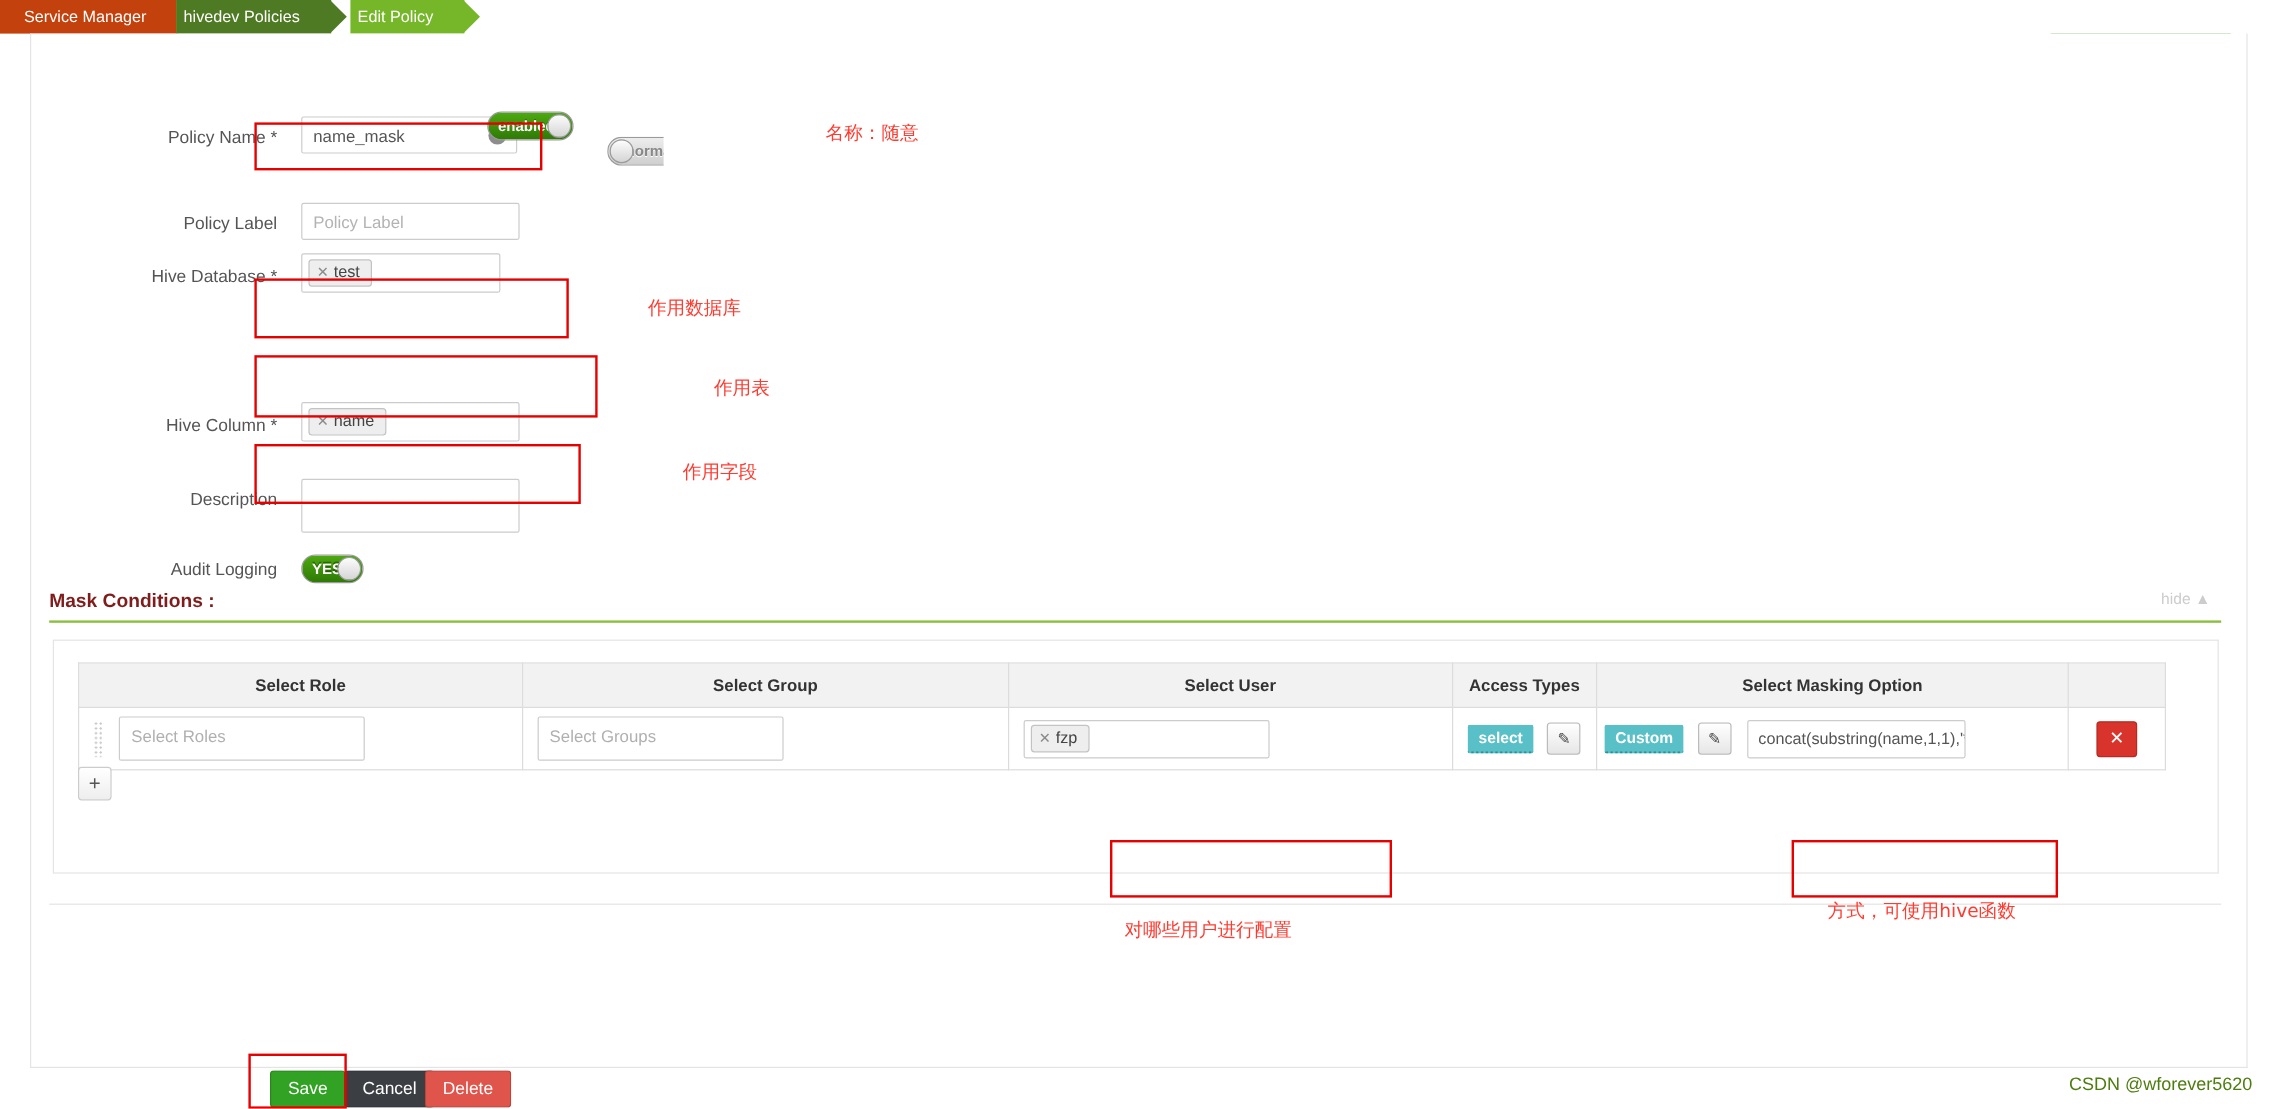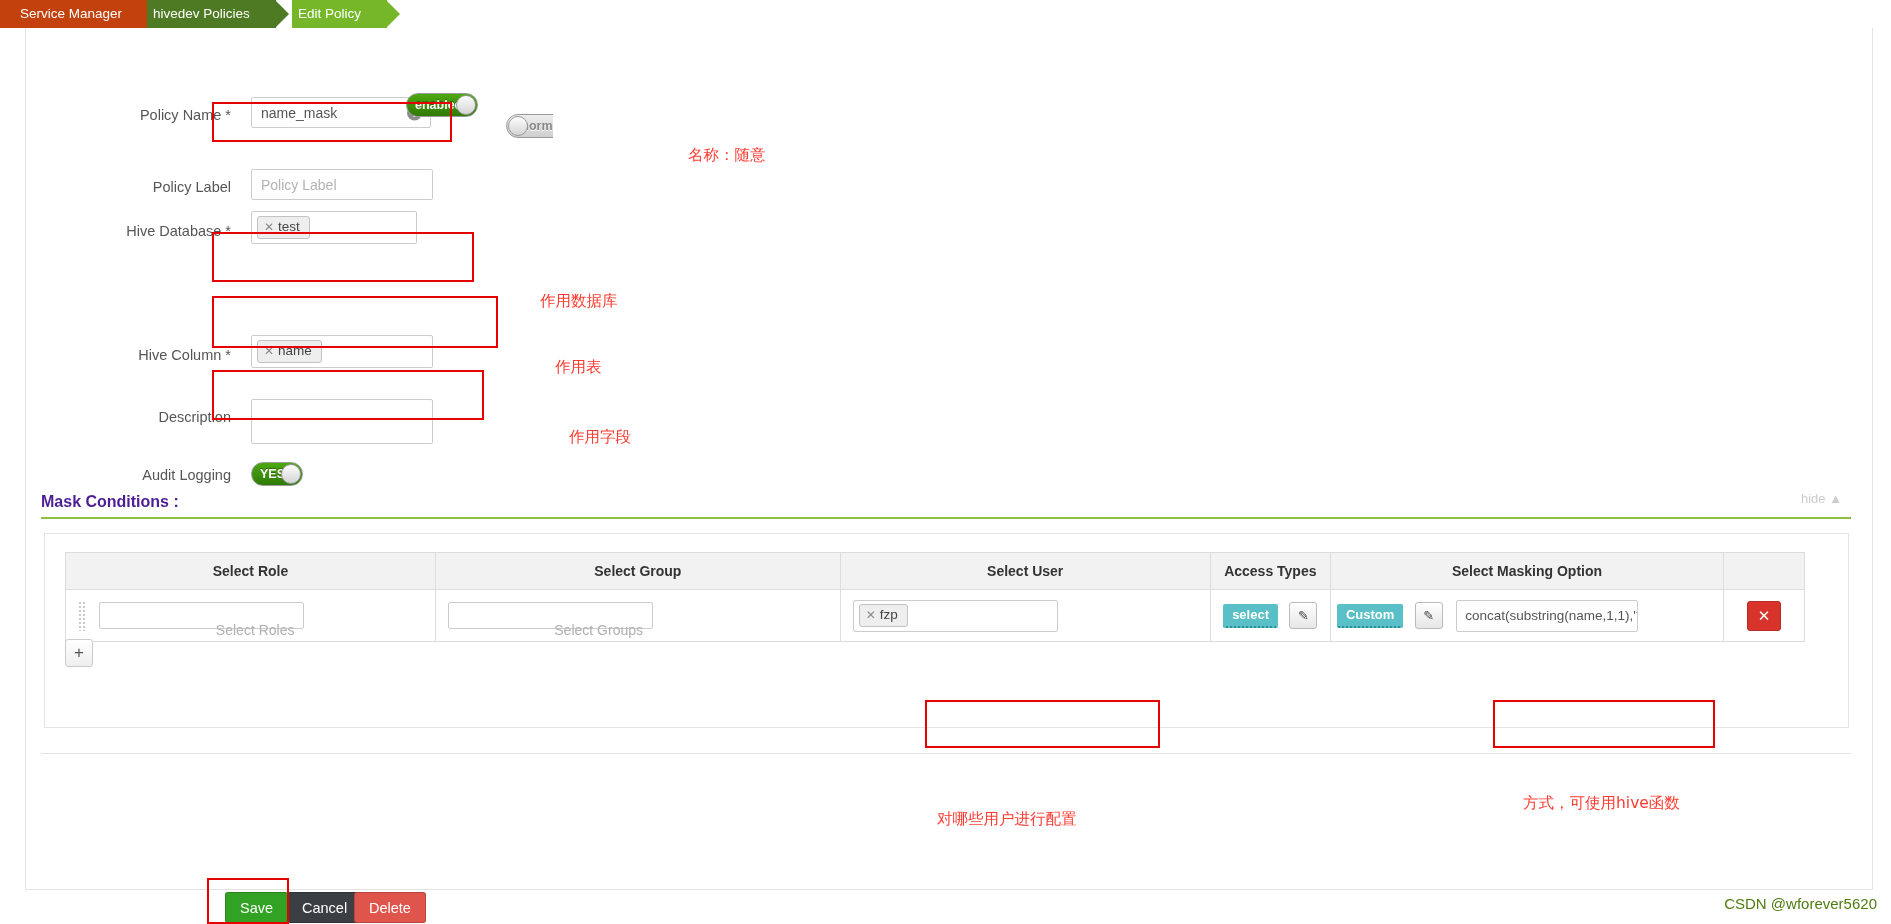--- a/index.html
+++ b/index.html
@@ -120,41 +120,41 @@
   
   .clipbox { position: absolute; overflow: hidden; }
 
   
   .redbox {
     position: absolute; border: 2px solid #e60000; pointer-events: none;
   }
   .cn-note {
     position: absolute; color: #ff3b30; font-size: 15.5px;
     font-family: "DejaVu Sans", "Liberation Sans", sans-serif;
-    white-space: nowrap; font-weight: 500; margin-top: 44px;
+    white-space: nowrap; font-weight: 500;
   }
   .mtable { position: absolute; left: 20px; top: 18px; width: 1740px; }
   .mtable table { border-collapse: collapse; width: 100%; table-layout: fixed; }
   .mtable th {
     background: #f2f2f2; border: 1px solid #dcdcdc; height: 37px;
     font-size: 14px; font-weight: bold; color: #333;
   }
   .mtable td {
     border: 1px solid #dcdcdc; height: 52px; background: #fff;
     padding: 0 12px; vertical-align: middle;
   }
   .grip {
     display: inline-block; width: 7px; height: 30px;
     background-image: radial-gradient(#c8c8c8 1px, transparent 1px);
     background-size: 4px 4px; vertical-align: middle; margin-right: 10px;
   }
   .selinput {
     display: inline-block; vertical-align: middle;
-    height: 27px; border: 1px solid #ccc; border-radius: 2px; background: #fff;
-    font-size: 14px; color: #b0b0b0; line-height: 31px; padding: 12px 9px; text-align: right;
+    height: 37px; border: 1px solid #ccc; border-radius: 2px; background: #fff;
+    font-size: 14px; color: #b0b0b0; line-height: 31px; padding: 0 9px;
   }
   .badge {
     display: inline-block; background: #58c0c6; color: #fff;
     font-size: 13px; font-weight: bold; padding: 3px 9px 4px; border-radius: 2px;
     border-bottom: 2px dotted #2f8f96; vertical-align: middle;
   }
   .pencil-btn {
     display: inline-block; vertical-align: middle; margin-left: 7px;
     width: 28px; height: 27px; border: 1px solid #bbb; border-radius: 3px;
     background: linear-gradient(to bottom,#fff,#e6e6e6);
@@ -273,21 +273,21 @@
     <div class="form-row" style="top:432px">
       <div class="form-label">Audit Logging</div>
       <div class="ctl" style="top:2px">
         <div class="toggle on toggle-yes">
           <span class="tlabel">YES</span>
           <span class="knob"></span>
         </div>
       </div>
     </div>
 
-    <div style="position:absolute;left:15px;top:465px;font-size:16px;font-weight:bold;color:#4c1d95;">Mask Conditions :</div>
+    <div style="position:absolute;left:15px;top:465px;font-size:16px;font-weight:bold;color:#7f1d1d;">Mask Conditions :</div>
     <div style="position:absolute;right:30px;top:463px;font-size:13px;color:#ccc;">
       <span>hide</span>
       <span>▲</span>
     </div>
     <div style="position:absolute;left:15px;top:489px;width:1810px;height:2px;background:#8bbf3f;"></div>
 
     <div style="position:absolute;left:18px;top:505px;width:1805px;height:195px;background:#fff;border:1px solid #e4e4e4;">
 
       <div class="mtable">
         <table>
@@ -357,19 +357,19 @@
   <div class="redbox" style="left:212px; top:102px; width:240px; height:40px;"></div>
   <div class="redbox" style="left:212px; top:232px; width:262px; height:50px;"></div>
   <div class="redbox" style="left:212px; top:296px; width:286px; height:52px;"></div>
   <div class="redbox" style="left:212px; top:370px; width:272px; height:50px;"></div>
   <div class="redbox" style="left:925px; top:700px; width:235px; height:48px;"></div>
   <div class="redbox" style="left:1493px;top:700px; width:222px; height:48px;"></div>
   <div class="redbox" style="left:207px; top:878px; width:82px;  height:46px;"></div>
 
   <div class="cn-note" style="left:688px;  top:101px;">名称：随意</div>
   <div class="cn-note" style="left:540px;  top:247px;">作用数据库</div>
-  <div class="cn-note" style="left:555px;  top:313px;">作用表</div>
+  <div class="cn-note" style="left:595px;  top:313px;">作用表</div>
   <div class="cn-note" style="left:569px;  top:383px;">作用字段</div>
   <div class="cn-note" style="left:937px;  top:765px;">对哪些用户进行配置</div>
   <div class="cn-note" style="left:1523px; top:749px;">方式，可使用hive函数</div>
 
   <div class="watermark">CSDN @wforever5620</div>
 </div>
 
 </body></html>

